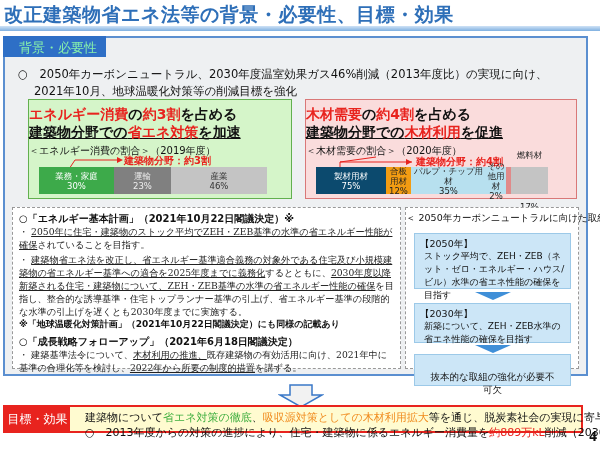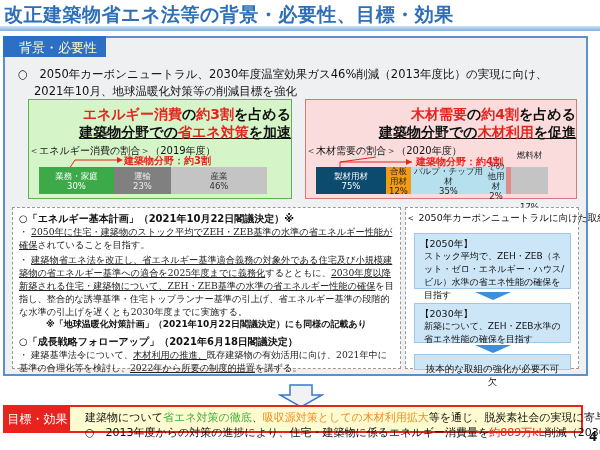--- a/index.html
+++ b/index.html
@@ -1,38 +1,38 @@
 <!DOCTYPE html>
 <html><head>
 <meta charset="utf-8">
 <style>
 *{box-sizing:border-box;margin:0;padding:0}
 body{width:600px;height:450px;background:#fff;font-family:"DejaVu Sans","Liberation Sans",sans-serif;position:relative;overflow:hidden;color:#111}
 .title{position:absolute;left:4px;top:2px;font-size:19px;font-weight:bold;color:#2e6fb8;letter-spacing:0.5px;white-space:nowrap}
 .title-rule{position:absolute;left:0;top:26px;width:600px;height:5px;background:linear-gradient(#cfe2f6,#7fb0e0)}
 .bg-panel{position:absolute;left:3px;top:36px;width:585px;height:340px;border:2px solid #5b8fd0;background:#eef0f2}
-.bg-label{position:absolute;left:3px;top:36px;width:103px;height:21px;background:#2e6fc6;color:#fef9c3;font-size:13px;padding:3px 0 0 16px}
+.bg-label{position:absolute;left:3px;top:36px;width:103px;height:21px;background:#2e6fc6;color:#86efac;font-size:13px;padding:3px 0 0 16px}
 .bg-text{position:absolute;left:18px;top:66px;font-size:11.5px;line-height:17px;white-space:nowrap}
 .bg-text .l2{padding-left:16px}
 .box{position:absolute;top:99px;height:100px;border:1px solid}
 .box.green{left:28px;width:264px;background:#d5f5c9;border-color:#62b04e}
 .box.pink{left:305px;width:272px;background:#fadcdc;border-color:#d97878}
-.box .h1,.box .h2{text-align:right;font-size:14px;font-weight:bold;line-height:18px;white-space:nowrap}
+.box .h1,.box .h2{text-align:left;font-size:14px;font-weight:bold;line-height:18px;white-space:nowrap}
 .box .h1{margin-top:5px}
 .box .h2{text-decoration:underline}
 .box .sub{text-align:left;font-size:10px;margin-top:3px;white-space:nowrap}
 .red{color:#e8231e}
 .box .note{position:absolute;font-size:10px;color:#e8231e;font-weight:bold;white-space:nowrap}
 .bar{position:absolute;left:10px;top:67px;height:27px;display:flex}
 .seg{display:flex;flex-direction:column;align-items:center;justify-content:center;font-size:8.5px;line-height:10px;text-align:center}
 .details{position:absolute;left:12px;top:207px;width:389px;height:162px;border:1px dashed #999;background:#fff;padding:3px 6px;font-size:9.2px;line-height:13px}
 .details .hd{font-weight:bold;font-size:10px;margin-top:1px}
 .details .it{font-family:"DejaVu Serif","Liberation Serif",serif;color:#222}
 .details u{text-decoration:underline}
-.details .foot{text-align:center;font-weight:bold;font-size:9px}
+.details .foot{text-align:left;font-weight:bold;font-size:9px}
 .roadmap{position:absolute;left:405px;top:207px;width:174px;height:162px;border:1px dashed #999;background:#fff}
 .roadmap .rh{text-align:center;font-size:9.5px;margin-top:4px;white-space:nowrap}
 .rbox{position:absolute;left:8px;width:157px;background:#cce6f7;border:1px solid #9cc9e8;font-size:9.5px;line-height:13px;padding:3px 5px}
 .down{position:absolute;left:69px;width:0;height:0;border-left:18px solid transparent;border-right:18px solid transparent;border-top:8px solid #3f8fd8}
 .bigarrow{position:absolute;left:278px;top:384px;width:46px;height:24px}
 .goal{position:absolute;left:3px;top:405px;width:580px;height:28px;border:2px solid #e8231e;background:#fffbd0}
 .goal-label{position:absolute;left:0;top:0;width:65px;height:100%;background:#e8231e;color:#fff;font-size:12px;display:flex;align-items:center;justify-content:center}
 .goal-text{position:absolute;left:80px;top:3px;font-size:11px;line-height:15px;white-space:nowrap}
 .g{color:#3fae3f}.o{color:#f08b1e}
 .pnum{position:absolute;left:589px;top:430px;font-size:12px;font-weight:bold}
@@ -131,21 +131,21 @@
   <div class="rbox" style="top:25px;height:56px">
     <div>【2050年】</div>
     <div style="padding-left:4px;font-size:9px">ストック平均で、ZEH・ZEB（ネット・ゼロ・エネルギー・ハウス/ビル）水準の省エネ性能の確保を目指す</div>
   </div>
   <div class="down" style="top:84px"></div>
   <div class="rbox" style="top:95px;height:40px">
     <div>【2030年】</div>
     <div style="padding-left:4px;font-size:9px">新築について、ZEH・ZEB水準の省エネ性能の確保を目指す</div>
   </div>
   <div class="down" style="top:137px"></div>
-  <div class="rbox" style="top:146px;height:16px;text-align:center;padding:7px">抜本的な取組の強化が必要不可欠</div>
+  <div class="rbox" style="top:146px;height:16px;text-align:center;padding:15px">抜本的な取組の強化が必要不可欠</div>
 </div>
 
 <svg class="bigarrow" viewBox="0 0 46 24">
     <polygon points="12,1 34,1 34,11 44,11 23,23 2,11 12,11" fill="#f2f2f2" stroke="#3a78c8" stroke-width="1.5"></polygon>
   </svg>
 
 <div class="goal">
   <div class="goal-label">目標・効果</div>
   <div class="goal-text">
     <div><span>建築物について</span><span class="g">省エネ対策の徹底</span><span>、</span><span class="o">吸収源対策としての木材利用拡大</span><span>等を通じ、脱炭素社会の実現に寄与。</span></div>

